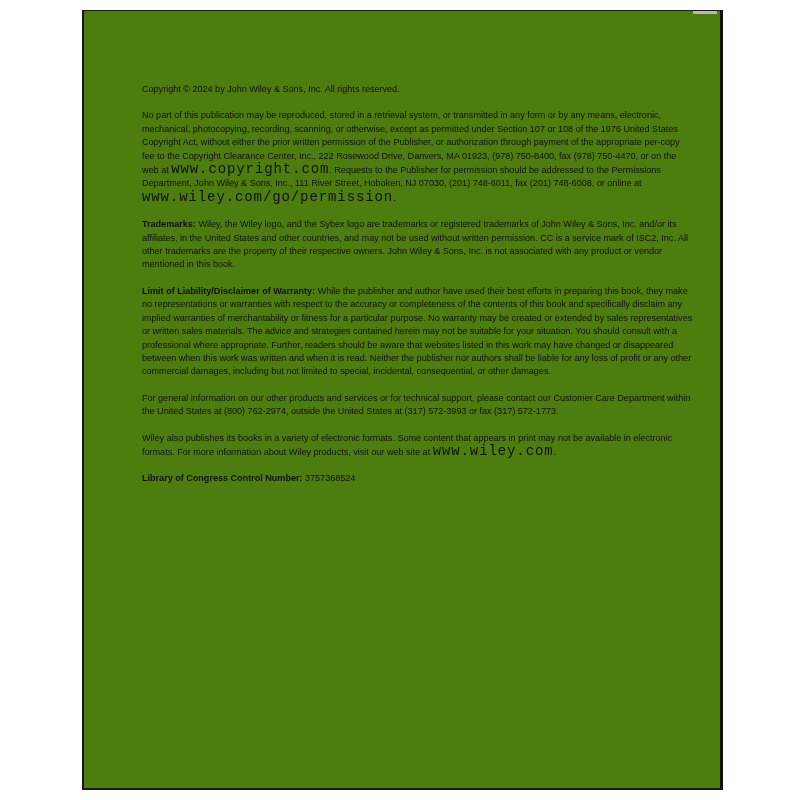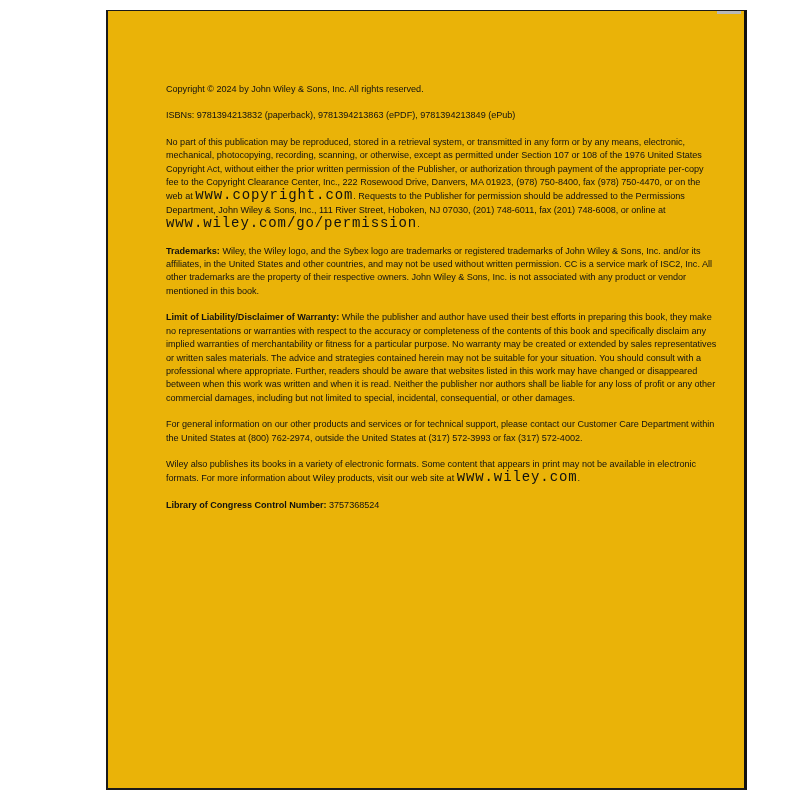--- a/index.html
+++ b/index.html
@@ -13,27 +13,26 @@
     font-family: "Liberation Sans", sans-serif;
     overflow: hidden;
   }
 
   #page-sheet {
     position: absolute;
     left: 82px;
     top: 10px;
     width: 641px;
     height: 780px;
-    background: #eab308;
+    background: #4d7c0f;
     border-left: 2px solid #1a1a1a;
     border-top: 1.5px solid #1a1a1a;
     border-right: 3px solid #111111;
     border-bottom: 2px solid #1a1a1a;
     box-sizing: border-box;
-    margin-left: 24px;
   }
 
   
   #corner-notch {
     position: absolute;
     right: 3px;
     top: 0px;
     width: 24px;
     height: 3px;
     background: #b8b8b8;
@@ -76,38 +75,35 @@
 <div id="page-sheet">
   <div id="corner-notch"></div>
 
   <div id="content">
 
     <p class="para">
       <span>Copyright © 2024 by John Wiley &amp; Sons, Inc. All rights reserved.</span>
     </p>
 
 
-    <p class="para">
-      <span>ISBNs: 9781394213832 (paperback), 9781394213863 (ePDF), 9781394213849 (ePub)</span>
-    </p>
 
     <p class="para">
       <span>No part of this publication may be reproduced, stored in a retrieval system, or transmitted in any form or by any means, electronic, mechanical, photocopying, recording, scanning, or otherwise, except as permitted under Section 107 or 108 of the 1976 United States Copyright Act, without either the prior written permission of the Publisher, or authorization through payment of the appropriate per-copy fee to the Copyright Clearance Center, Inc., 222 Rosewood Drive, Danvers, MA 01923, (978) 750-8400, fax (978) 750-4470, or on the web at </span><span class="mono nowrap-mono">www.copyright.com</span><span>. Requests to the Publisher for permission should be addressed to the Permissions Department, John Wiley &amp; Sons, Inc., 111 River Street, Hoboken, NJ 07030, (201) 748-6011, fax (201) 748-6008, or online at </span><span class="mono">www.wiley.com/go/permission</span><span>.</span>
     </p>
 
     <p class="para">
       <span class="lead">Trademarks:</span><span> Wiley, the Wiley logo, and the Sybex logo are trademarks or registered trademarks of John Wiley &amp; Sons, Inc. and/or its affiliates, in the United States and other countries, and may not be used without written permission. CC is a service mark of ISC2, Inc. All other trademarks are the property of their respective owners. John Wiley &amp; Sons, Inc. is not associated with any product or vendor mentioned in this book.</span>
     </p>
 
     <p class="para">
       <span class="lead">Limit of Liability/Disclaimer of Warranty:</span><span> While the publisher and author have used their best efforts in preparing this book, they make no representations or warranties with respect to the accuracy or completeness of the contents of this book and specifically disclaim any implied warranties of merchantability or fitness for a particular purpose. No warranty may be created or extended by sales representatives or written sales materials. The advice and strategies contained herein may not be suitable for your situation. You should consult with a professional where appropriate. Further, readers should be aware that websites listed in this work may have changed or disappeared between when this work was written and when it is read. Neither the publisher nor authors shall be liable for any loss of profit or any other commercial damages, including but not limited to special, incidental, consequential, or other damages.</span>
     </p>
 
     <p class="para">
-      <span>For general information on our other products and services or for technical support, please contact our Customer Care Department within the United States at (800) 762-2974, outside the United States at (317) 572-3993 or fax (317) 572-4002.</span>
+      <span>For general information on our other products and services or for technical support, please contact our Customer Care Department within the United States at (800) 762-2974, outside the United States at (317) 572-3993 or fax (317) 572-1773.</span>
     </p>
 
     <p class="para">
       <span>Wiley also publishes its books in a variety of electronic formats. Some content that appears in print may not be available in electronic formats. For more information about Wiley products, visit our web site at </span><span class="mono nowrap-mono">www.wiley.com</span><span>.</span>
     </p>
 
     <p class="para">
       <span class="lead">Library of Congress Control Number:</span><span> 3757368524</span>
     </p>
 

